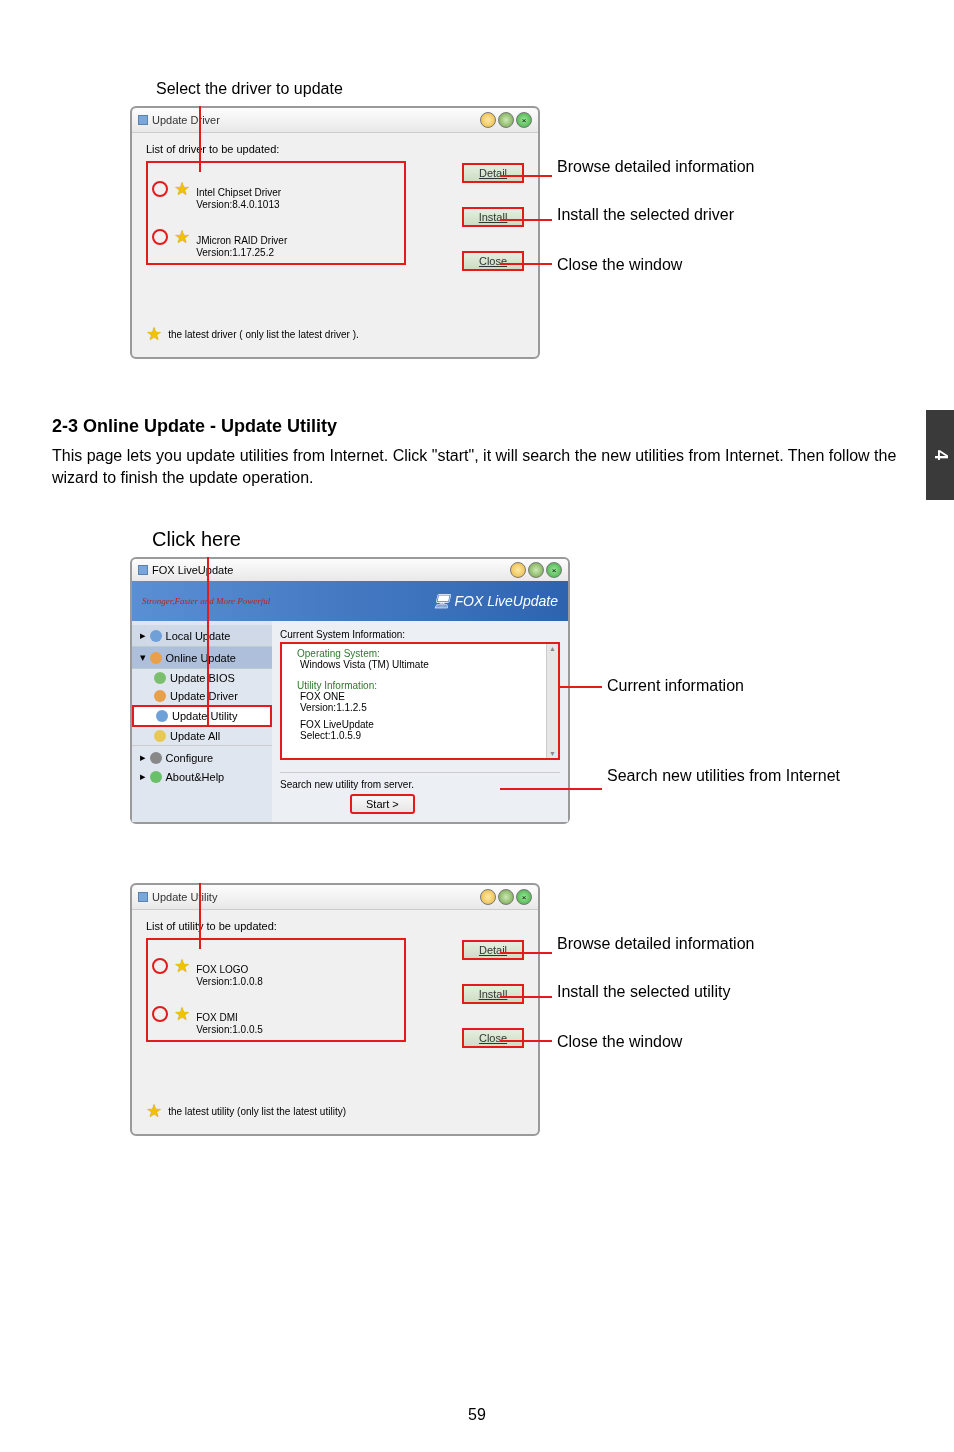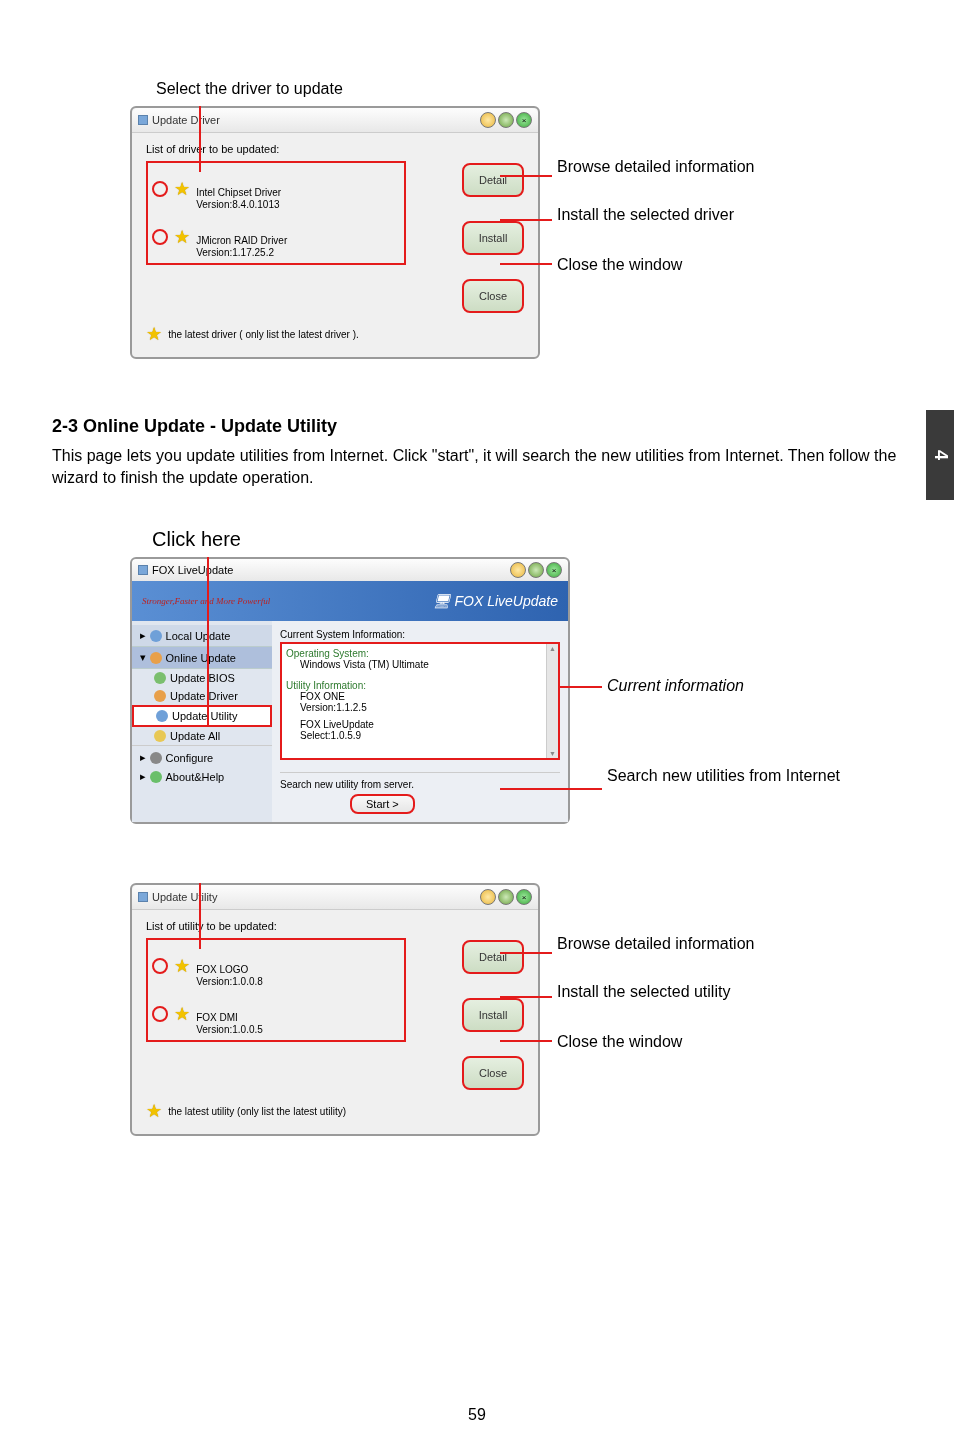--- a/index.html
+++ b/index.html
@@ -70,27 +70,28 @@
   font-size: 18px;
   text-shadow: 0 0 1px #a67c00;
   line-height:1;
 }
 .li-text { font-size: 10px; line-height:1.2;margin-top:20px; }
 .list-box-right {
   position:absolute; right:0; top:2px;
   display:flex; flex-direction:column; gap:24px;
 }
 .soft-btn {
-  width: 62px; height: 34px;
+  width: 62px; height: 20px;
   background: linear-gradient(#e5efe0,#cdddc4);
   border: 2px solid #e41b1b;
-  border-radius: 8px;
+  border-radius: 0;
   font-size: 11px;
   display:flex;align-items:center;justify-content:center;
   color:#333;
+  text-decoration:underline;
 }
 .latest-note {
   display:flex; align-items:center; gap:6px; margin-top:34px;
   font-size:10px;
 }
 .callout {
   font-size: 16px;
   color: #000;
 }
 .redline { stroke: #e41b1b; stroke-width:2; fill:none; }
@@ -154,38 +155,38 @@
   height:118px;
   position:relative;
 }
 .infobox .scroll { position:absolute; right:0; top:0; bottom:0; width:12px; background:#e6e6e6; border-left:1px solid #ccc;}
 .infobox .scroll::before{content:"▲";font-size:7px;position:absolute;top:1px;left:2px;color:#888;}
 .infobox .scroll::after{content:"▼";font-size:7px;position:absolute;bottom:1px;left:2px;color:#888;}
 .search-row { margin-top:12px; border-top:1px solid #ccc; padding-top:6px;}
 .search-label{font-size:10px;}
 .start-btn {
   border:2px solid #e41b1b; background:linear-gradient(#f8f8f8,#e6e6e6);
-  font-size:11px; padding:2px 14px; border-radius:8px;
+  font-size:11px; padding:2px 14px; border-radius:3px;
   margin-left:70px; margin-top:4px; display:inline-block;
 }
 .footer-nav { padding:2px 0; border-top:1px solid #ccc;}
 .footer-item { font-size:11px; padding:3px 8px; display:flex;align-items:center;gap:4px;}
 
 .pagenum { position:absolute; bottom:28px; left:0; right:0; text-align:center; font-size:16px;}
 
 .rel { position:relative; }
 svg.overlay { position:absolute; top:0; left:0; pointer-events:none; }
 .mini-icon {width:12px;height:12px;display:inline-block;border-radius:50%;}
 .ic-blue{background:#6fa0d8;}
 .ic-or{background:#e8a04a;}
 .ic-gr{background:#7bbf6e;}
 .ic-y{background:#e8c855;}
 .ic-gear{background:#888;}
 .ic-q{background:#6abf6a;}
-.greenhdr{color:#2e7a2e;}
+.greenhdr{color:#2e7a2e;margin-left:11px;}
 </style>
 </head>
 <body>
 
 <div class="side-tab">4</div>
 
 <div class="content">
 
   <div class="caption">Select the driver to update</div>
   <div class="rel" style="height:260px;">
@@ -304,21 +305,21 @@
             <div class="start-btn">Start  &gt;</div>
           </div>
         </div>
       </div>
     </div>
     <svg class="overlay" width="870" height="290">
       <line class="redline" x1="156" y1="0" x2="156" y2="168"></line>
       <line class="redline" x1="508" y1="130" x2="550" y2="130"></line>
       <line class="redline" x1="448" y1="232" x2="550" y2="232"></line>
     </svg>
-    <div class="callout" style="position:absolute;left:555px;top:120px;font-style:italic;">Current information</div>
+    <div class="callout" style="position:absolute;left:555px;top:120px;">Current information</div>
     <div class="callout" style="position:absolute;left:555px;top:210px;">Search new utilities from Internet</div>
   </div>
 
   <div style="height:36px;"></div>
   <div class="rel" style="height:260px;">
     <div class="dialog">
       <div class="titlebar">
         <span class="titlebar-title">
             <span class="win-icon"></span>
             <span>Update Utility</span>

